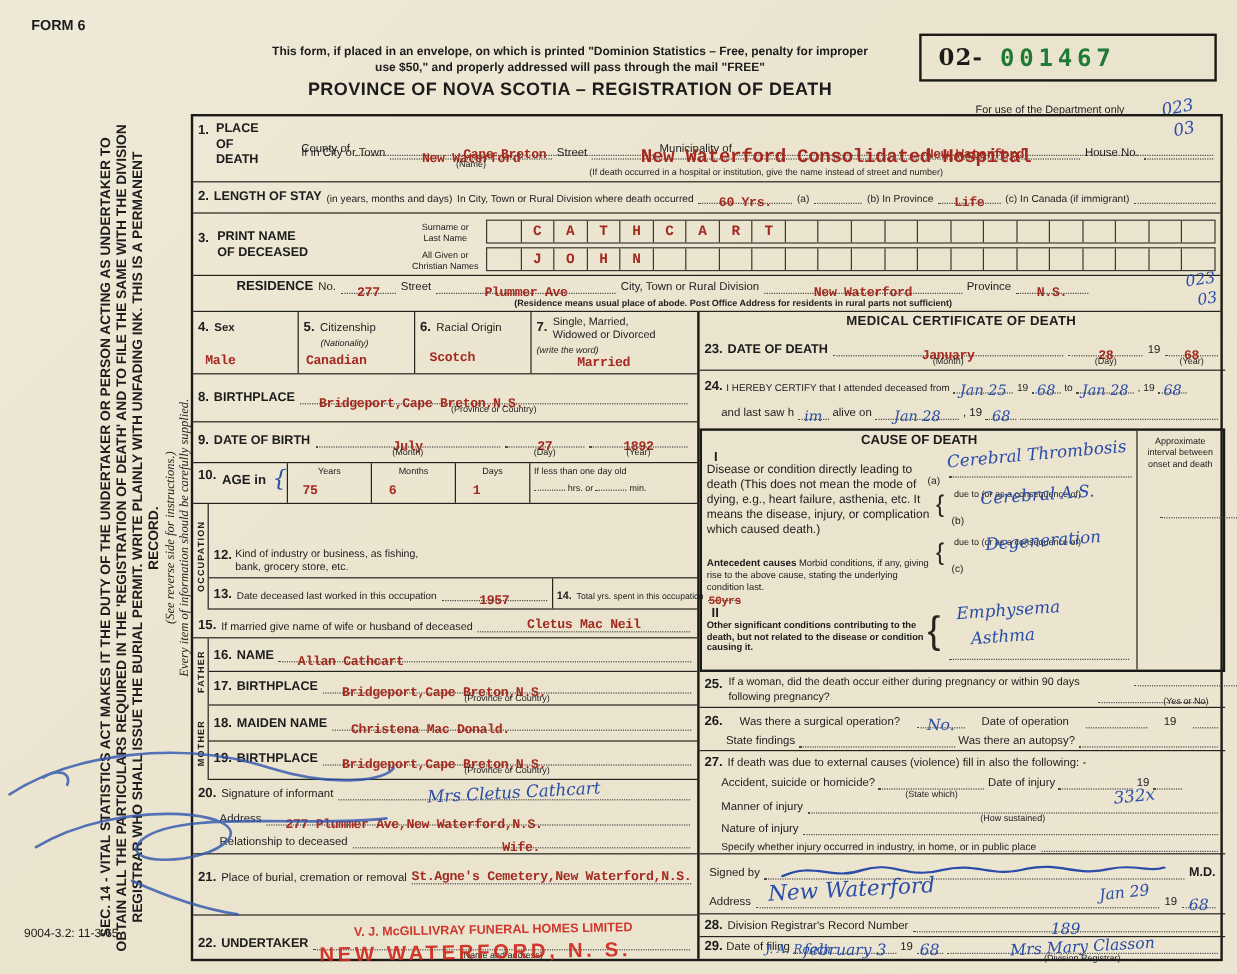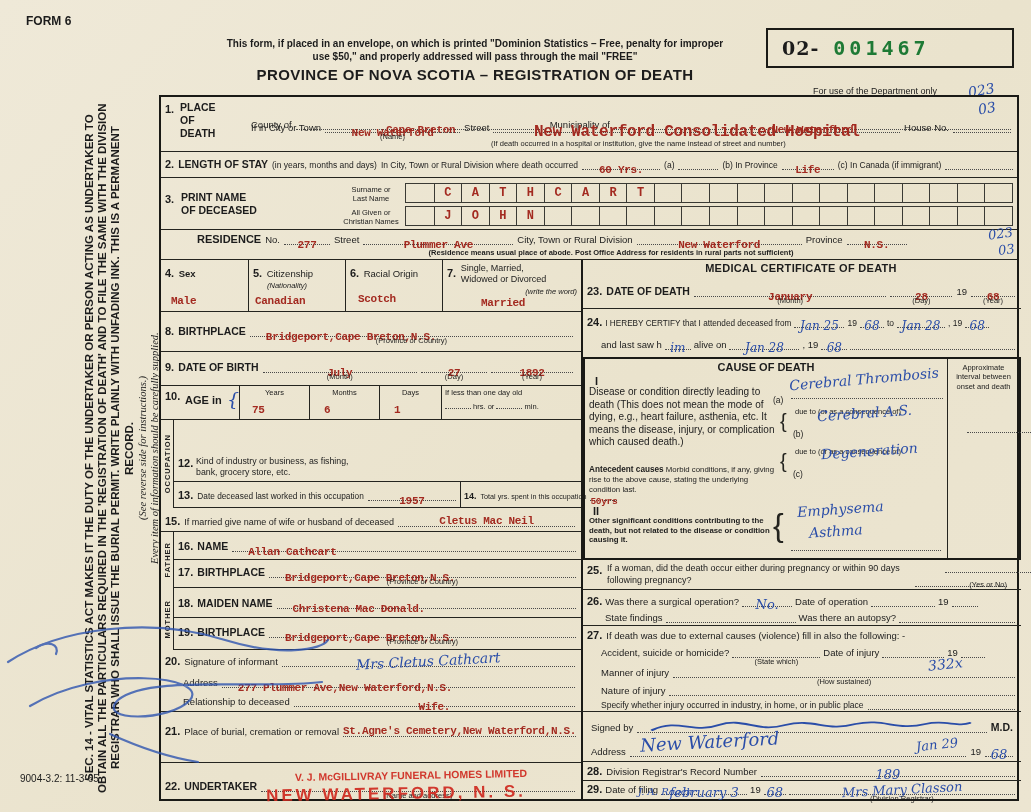--- a/index.html
+++ b/index.html
@@ -222,21 +222,21 @@
         </div>
         <div style="border-right:1px solid #24241f;position:relative;padding:3px 4px">
           <span class="num">6.</span>
           <span class="lbl">Racial Origin</span>
           <span class="typed abs" style="left:12px;bottom:6px">Scotch</span>
         </div>
         <div style="position:relative;padding:3px 4px">
           <span class="num">7.</span>
           <span class="pre" style="display:inline-block;font-size:9px;line-height:1.25;vertical-align:top">Single, Married,
 Widowed or Divorced</span>
-          <div class="sm i" style="text-align:right;margin-top:1px">(write the word)</div>
+          <div class="sm i" style="text-align:left;margin-top:1px">(write the word)</div>
           <span class="typed abs" style="left:38px;bottom:2px">Married</span>
         </div>
       </div>
 
       <div class="row" style="left:0;top:52px;width:420px;height:40px">
         <div class="line" style="left:4px;top:12px;width:408px">
           <span class="num">8.</span>
           <span class="lblb">BIRTHPLACE</span>
           <span class="blank grow tl">
             <span class="typed">Bridgeport,Cape Breton,N.S.</span>
@@ -499,21 +499,21 @@
       </div>
 
       <div class="row" style="left:0;top:300px;width:438px;height:30px">
         <span class="num abs" style="left:4px;top:4px">25.</span>
         <div class="abs" style="left:24px;top:3px;width:300px;font-size:9px;line-height:1.3">If a woman, did the death occur either during pregnancy or within 90 days following pregnancy?</div>
         <span class="blank abs" style="left:332px;top:13px;width:92px"></span>
         <div class="abs sm" style="right:14px;top:20px">(Yes or No)</div>
       </div>
 
       <div class="row" style="left:0;top:330px;width:438px;height:36px">
-        <div class="line" style="left:4px;top:4px;width:428px;gap:3px">
+        <div class="line" style="left:4px;top:4px;width:428px;gap:14px">
           <span class="num">26.</span>
           <span class="lbl">Was there a surgical operation?</span>
           <span class="blank" style="width:50px"><span class="hw" style="font-size:13px">No.</span></span>
           <span class="lbl">Date of operation</span>
           <span class="blank" style="width:64px"></span>
           <span class="lbl">19</span>
           <span class="blank" style="width:26px"></span>
         </div>
         <div class="line" style="left:22px;top:20px;width:410px;gap:3px">
           <span class="lbl">State findings</span>

